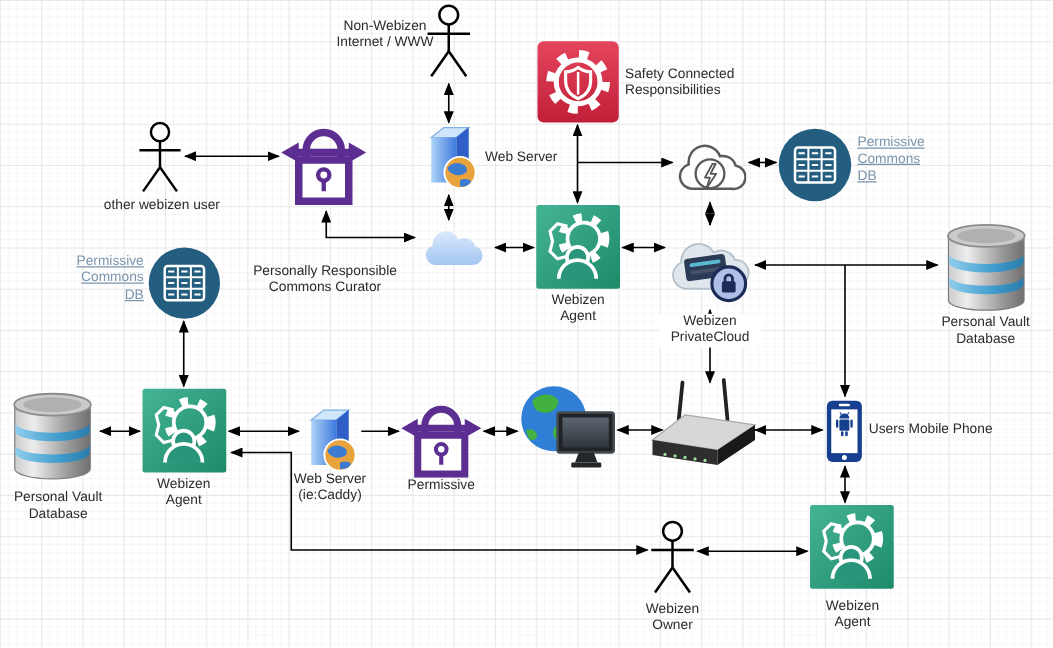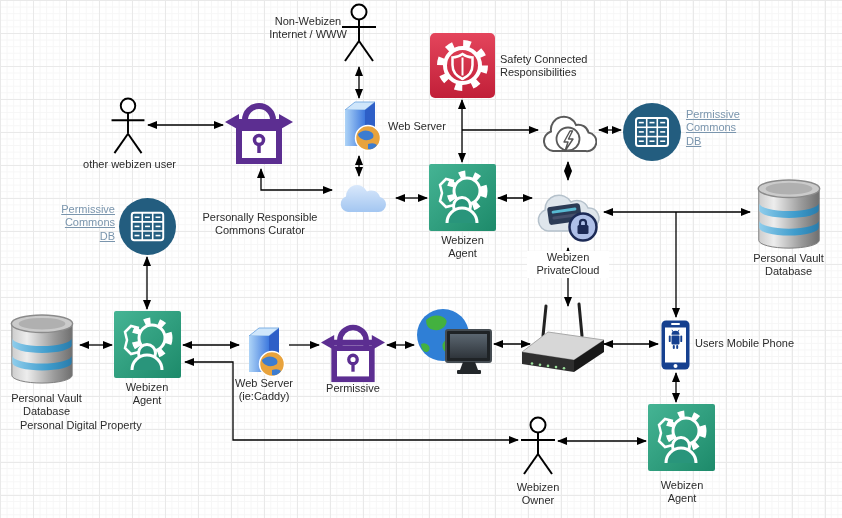--- a/index.html
+++ b/index.html
@@ -260,21 +260,20 @@
     <svg width="72" height="84" viewBox="0 0 74 80">
       <path d="M6,13 L6,66 a31,8 0 0 0 62,0 L68,13 z" fill="url(#cylg)" stroke="#7d7d7d" stroke-width="1"></path>
       <path d="M6.5,28 a30.5,8 0 0 0 61,0 l0,7 a30.5,8 0 0 1 -61,0 z" fill="url(#bandg)"></path>
       <path d="M6.5,46 a30.5,8 0 0 0 61,0 l0,7 a30.5,8 0 0 1 -61,0 z" fill="url(#bandg)"></path>
       <ellipse cx="37" cy="13" rx="31.5" ry="9" fill="#cbcbcb" stroke="#8b8b8b" stroke-width="1.5"></ellipse>
       <ellipse cx="37" cy="13" rx="24" ry="6" fill="#b0b0b0"></ellipse>
     </svg>
   </div>
   <div class="lbl" style="left:4px;top:392px;width:85px">Personal Vault
 Database</div>
-  <div class="lbl lbl-left" style="left:20px;top:419px;width:145px">Personal Digital Property</div>
 
   <div class="node sq-green" style="left:114px;top:311px;width:67px;height:67px">
     <svg width="67" height="67" viewBox="0 0 67 67">
       <circle cx="38" cy="27" r="17" fill="none" stroke="#fff" stroke-width="7" stroke-dasharray="6 8.4"></circle>
       <circle cx="38" cy="27" r="13" fill="none" stroke="#fff" stroke-width="3"></circle>
       <path d="M25,17 l-8,-2 -6,6 2,8 -2,8 6,6 8,-2" fill="none" stroke="#fff" stroke-width="2.5"></path>
       <circle cx="33" cy="42" r="8.5" fill="#29957b" stroke="#fff" stroke-width="3"></circle>
       <path d="M18,59 a15,15 0 0 1 30,0" fill="#29957b" stroke="#fff" stroke-width="3"></path>
     </svg>
   </div>

